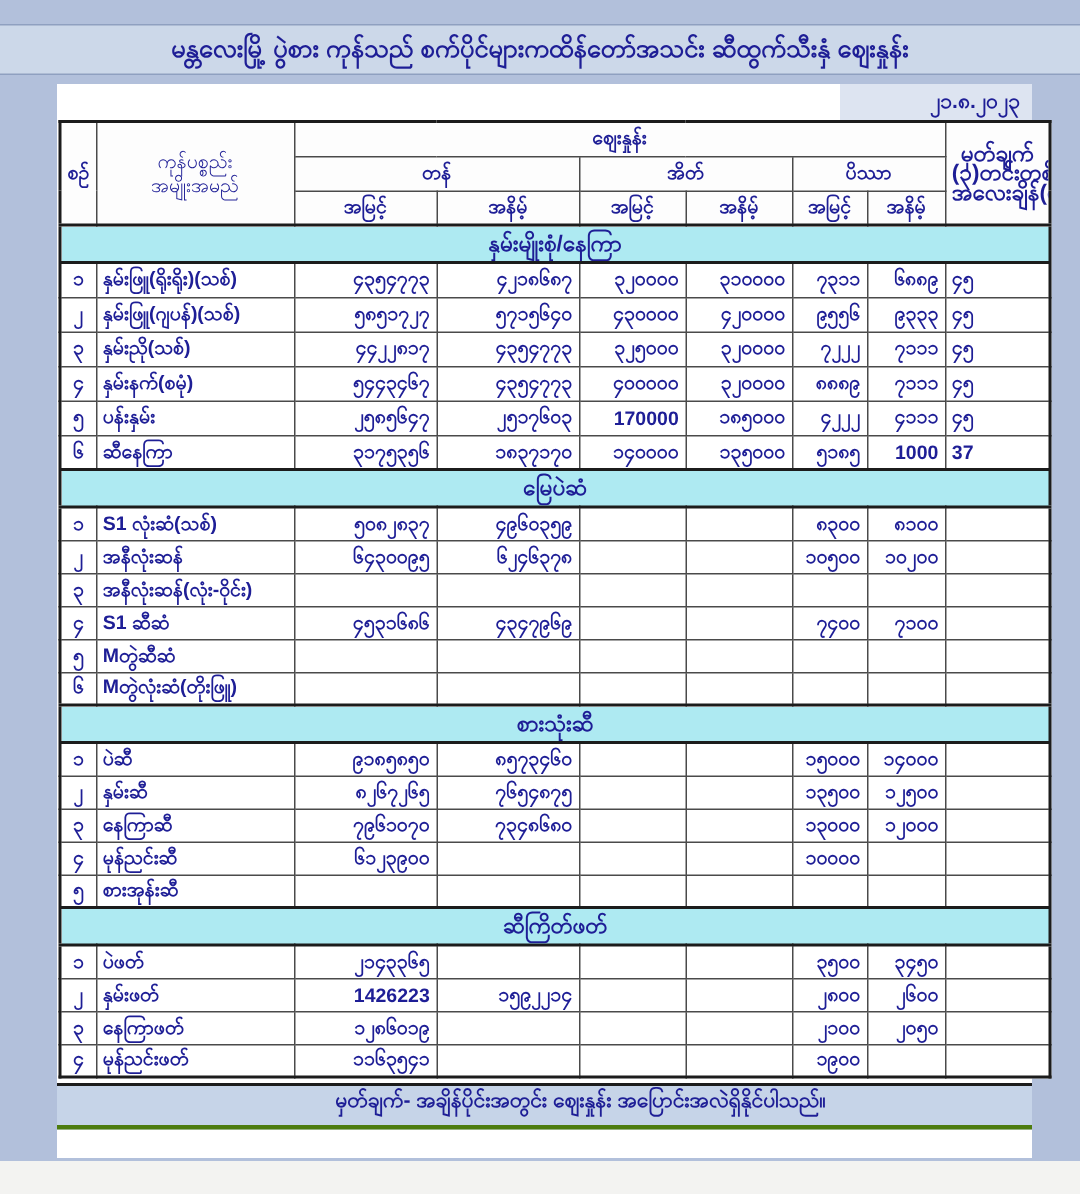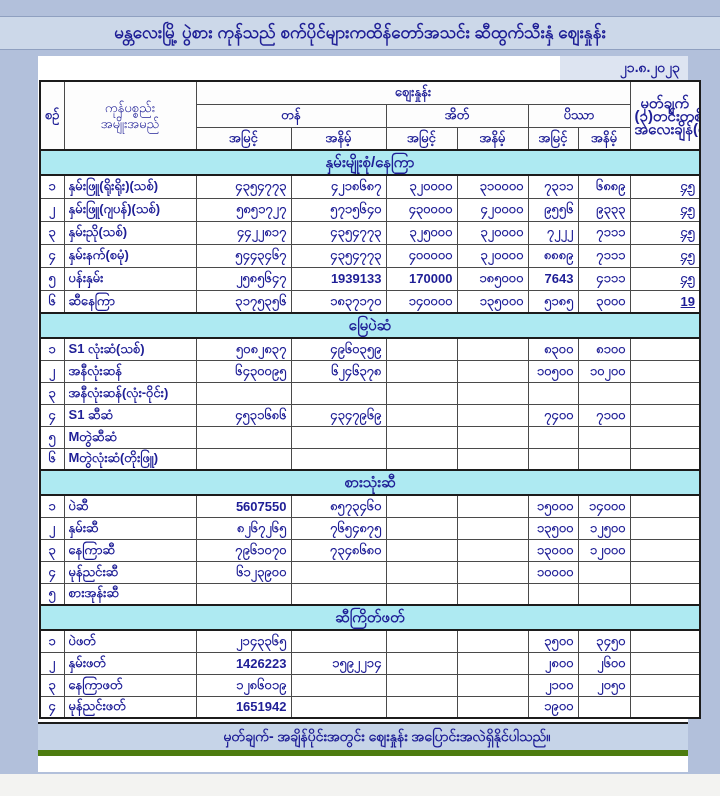--- a/index.html
+++ b/index.html
@@ -58,25 +58,25 @@
     border-top:2px solid var(--border-dark);
     border-bottom:2px solid var(--border-dark);
     margin-left:44px;
   }
   tbody td{font-size:13px;font-weight:bold;}
   tbody tr.sec-0 td{height:23px;}
   tbody tr.sec-1 td,tbody tr.sec-2 td,tbody tr.sec-3 td{height:22px;}
   td.c-no{text-align:center;padding:0 1px;}
   td.c-name{text-align:left;padding-left:3px;}
   td.c-num{text-align:right;padding-right:6px;}
-  td.c-wt{text-align:right;text-decoration:underline;}
+  td.c-wt{text-align:left;}
   .footer-band{
     margin-top:3px;height:26px;background:var(--footer-band);
-    display:flex;align-items:center;justify-content:center;
-    border-top:2px solid var(--border-dark);border-bottom:6px solid #4d7c0f;
+    display:flex;align-items:flex-start;justify-content:center;
+    border-top:2px solid var(--border-dark);border-bottom:3px solid #4d7c0f;
     font-size:14px;font-weight:bold;color:var(--text-navy);padding-left:48px;
   }
   .bottom-strip{
     position:absolute;left:0;bottom:0;width:720px;height:22px;background:#f3f3f1;
   }
 </style>
 </head>
 <body>
 
 <div class="title-band">
@@ -173,37 +173,37 @@
           <td class="c-num">၄၀၀၀၀၀</td>
           <td class="c-num">၃၂၀၀၀၀</td>
           <td class="c-num">၈၈၈၉</td>
           <td class="c-num">၇၁၁၁</td>
           <td class="c-wt">၄၅</td>
         </tr>
         <tr class="sec-0">
           <td class="c-no">၅</td>
           <td class="c-name">ပန်းနှမ်း</td>
           <td class="c-num">၂၅၈၅၆၄၇</td>
-          <td class="c-num">1939133</td>
+          <td class="c-num">၂၅၁၇၆၀၃</td>
           <td class="c-num">170000</td>
           <td class="c-num">၁၈၅၀၀၀</td>
-          <td class="c-num">7643</td>
+          <td class="c-num">၄၂၂၂</td>
           <td class="c-num">၄၁၁၁</td>
           <td class="c-wt">၄၅</td>
         </tr>
         <tr class="sec-0">
           <td class="c-no">၆</td>
           <td class="c-name">ဆီနေကြာ</td>
           <td class="c-num">၃၁၇၅၃၅၆</td>
           <td class="c-num">၁၈၃၇၁၇၀</td>
           <td class="c-num">၁၄၀၀၀၀</td>
           <td class="c-num">၁၃၅၀၀၀</td>
           <td class="c-num">၅၁၈၅</td>
-          <td class="c-num">၃၀၀၀</td>
-          <td class="c-wt">19</td>
+          <td class="c-num">1000</td>
+          <td class="c-wt">37</td>
         </tr>
         <tr class="section-band">
           <td colspan="9">မြေပဲဆံ</td>
         </tr>
         <tr class="sec-1">
           <td class="c-no">၁</td>
           <td class="c-name">S1 လုံးဆံ(သစ်)</td>
           <td class="c-num">၅၀၈၂၈၃၇</td>
           <td class="c-num">၄၉၆၀၃၅၉</td>
           <td class="c-num"></td>
@@ -266,21 +266,21 @@
           <td class="c-num"></td>
           <td class="c-num"></td>
           <td class="c-wt"></td>
         </tr>
         <tr class="section-band">
           <td colspan="9">စားသုံးဆီ</td>
         </tr>
         <tr class="sec-2">
           <td class="c-no">၁</td>
           <td class="c-name">ပဲဆီ</td>
-          <td class="c-num">5607550</td>
+          <td class="c-num">၉၁၈၅၈၅၀</td>
           <td class="c-num">၈၅၇၃၄၆၀</td>
           <td class="c-num"></td>
           <td class="c-num"></td>
           <td class="c-num">၁၅၀၀၀</td>
           <td class="c-num">၁၄၀၀၀</td>
           <td class="c-wt"></td>
         </tr>
         <tr class="sec-2">
           <td class="c-no">၂</td>
           <td class="c-name">နှမ်းဆီ</td>
@@ -357,21 +357,21 @@
           <td class="c-num"></td>
           <td class="c-num"></td>
           <td class="c-num"></td>
           <td class="c-num">၂၁၀၀</td>
           <td class="c-num">၂၀၅၀</td>
           <td class="c-wt"></td>
         </tr>
         <tr class="sec-3">
           <td class="c-no">၄</td>
           <td class="c-name">မုန်ညင်းဖတ်</td>
-          <td class="c-num">1651942</td>
+          <td class="c-num">၁၁၆၃၅၄၁</td>
           <td class="c-num"></td>
           <td class="c-num"></td>
           <td class="c-num"></td>
           <td class="c-num">၁၉၀၀</td>
           <td class="c-num"></td>
           <td class="c-wt"></td>
         </tr>
       </tbody>
   </table>
 

